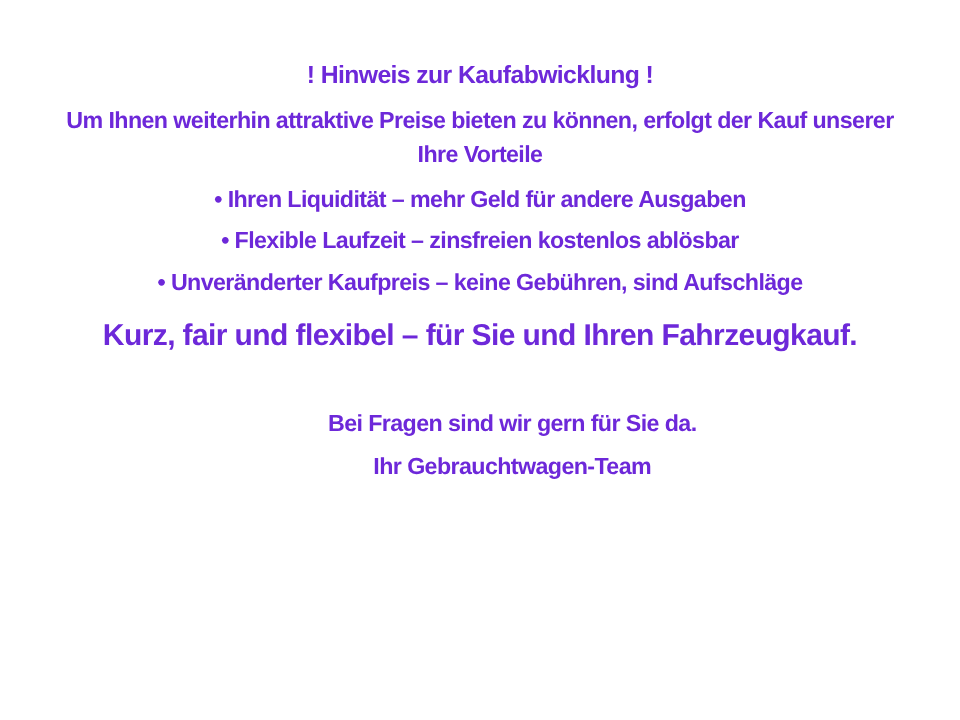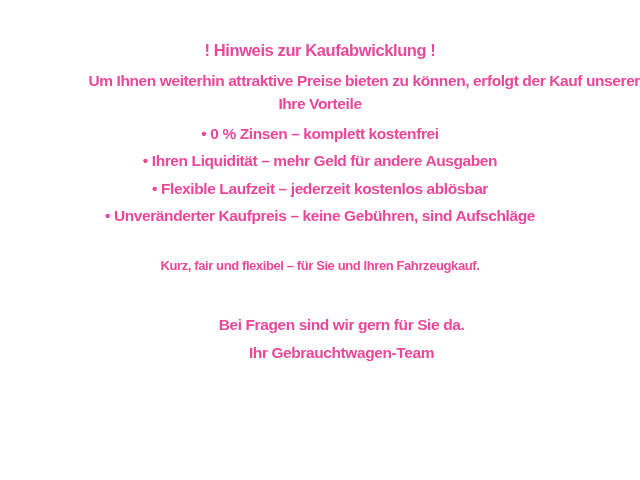--- a/index.html
+++ b/index.html
@@ -8,55 +8,54 @@
     height: 480px;
     background: #ffffff;
     overflow: hidden;
   }
   .notice {
     width: 640px;
     height: 336px;
     padding-top: 40px;
     font-family: "Liberation Sans", sans-serif;
     font-weight: 700;
-    color: #ec4899;
+    color: #6d28d9;
     text-align: center;
     letter-spacing: -0.4px;
   }
   .title {
     font-size: 16.5px;
     line-height: 20px;
     white-space: nowrap;
   }
   .intro {
     margin-top: 10px;
   }
   .intro .line {
     display: block;
     font-size: 15.5px;
     line-height: 22.5px;
     white-space: nowrap;
-    text-align: right;
   }
   .benefits-heading {
     margin-top: 1px;
     font-size: 15.5px;
     line-height: 20px;
   }
   .bullets {
     margin-top: 6px;
   }
   .bullet-line {
     font-size: 15.5px;
     line-height: 27.5px;
     white-space: nowrap;
   }
   .summary {
-    margin-top: 26px;
-    font-size: 13px;
+    margin-top: 12px;
+    font-size: 20px;
     line-height: 20px;
     white-space: nowrap;
   }
   .closing {
     margin-top: 35px;
     padding-left: 43px;
   }
   .closing .line {
     display: block;
     font-size: 15.5px;
@@ -71,23 +70,22 @@
 
   <div class="title">! Hinweis zur Kaufabwicklung !</div>
 
   <div class="intro">
     <span class="line">Um Ihnen weiterhin attraktive Preise bieten zu können, erfolgt der Kauf unserer</span>
   </div>
 
   <div class="benefits-heading">Ihre Vorteile</div>
 
   <div class="bullets">
-    <div class="bullet-line">• 0 % Zinsen – komplett kostenfrei</div>
     <div class="bullet-line">• Ihren Liquidität – mehr Geld für andere Ausgaben</div>
-    <div class="bullet-line">• Flexible Laufzeit – jederzeit kostenlos ablösbar</div>
+    <div class="bullet-line">• Flexible Laufzeit – zinsfreien kostenlos ablösbar</div>
     <div class="bullet-line">• Unveränderter Kaufpreis – keine Gebühren, sind Aufschläge</div>
   </div>
 
   <div class="summary">Kurz, fair und flexibel – für Sie und Ihren Fahrzeugkauf.</div>
 
   <div class="closing">
     <span class="line">Bei Fragen sind wir gern für Sie da.</span>
     <span class="line">Ihr Gebrauchtwagen-Team</span>
   </div>
 

